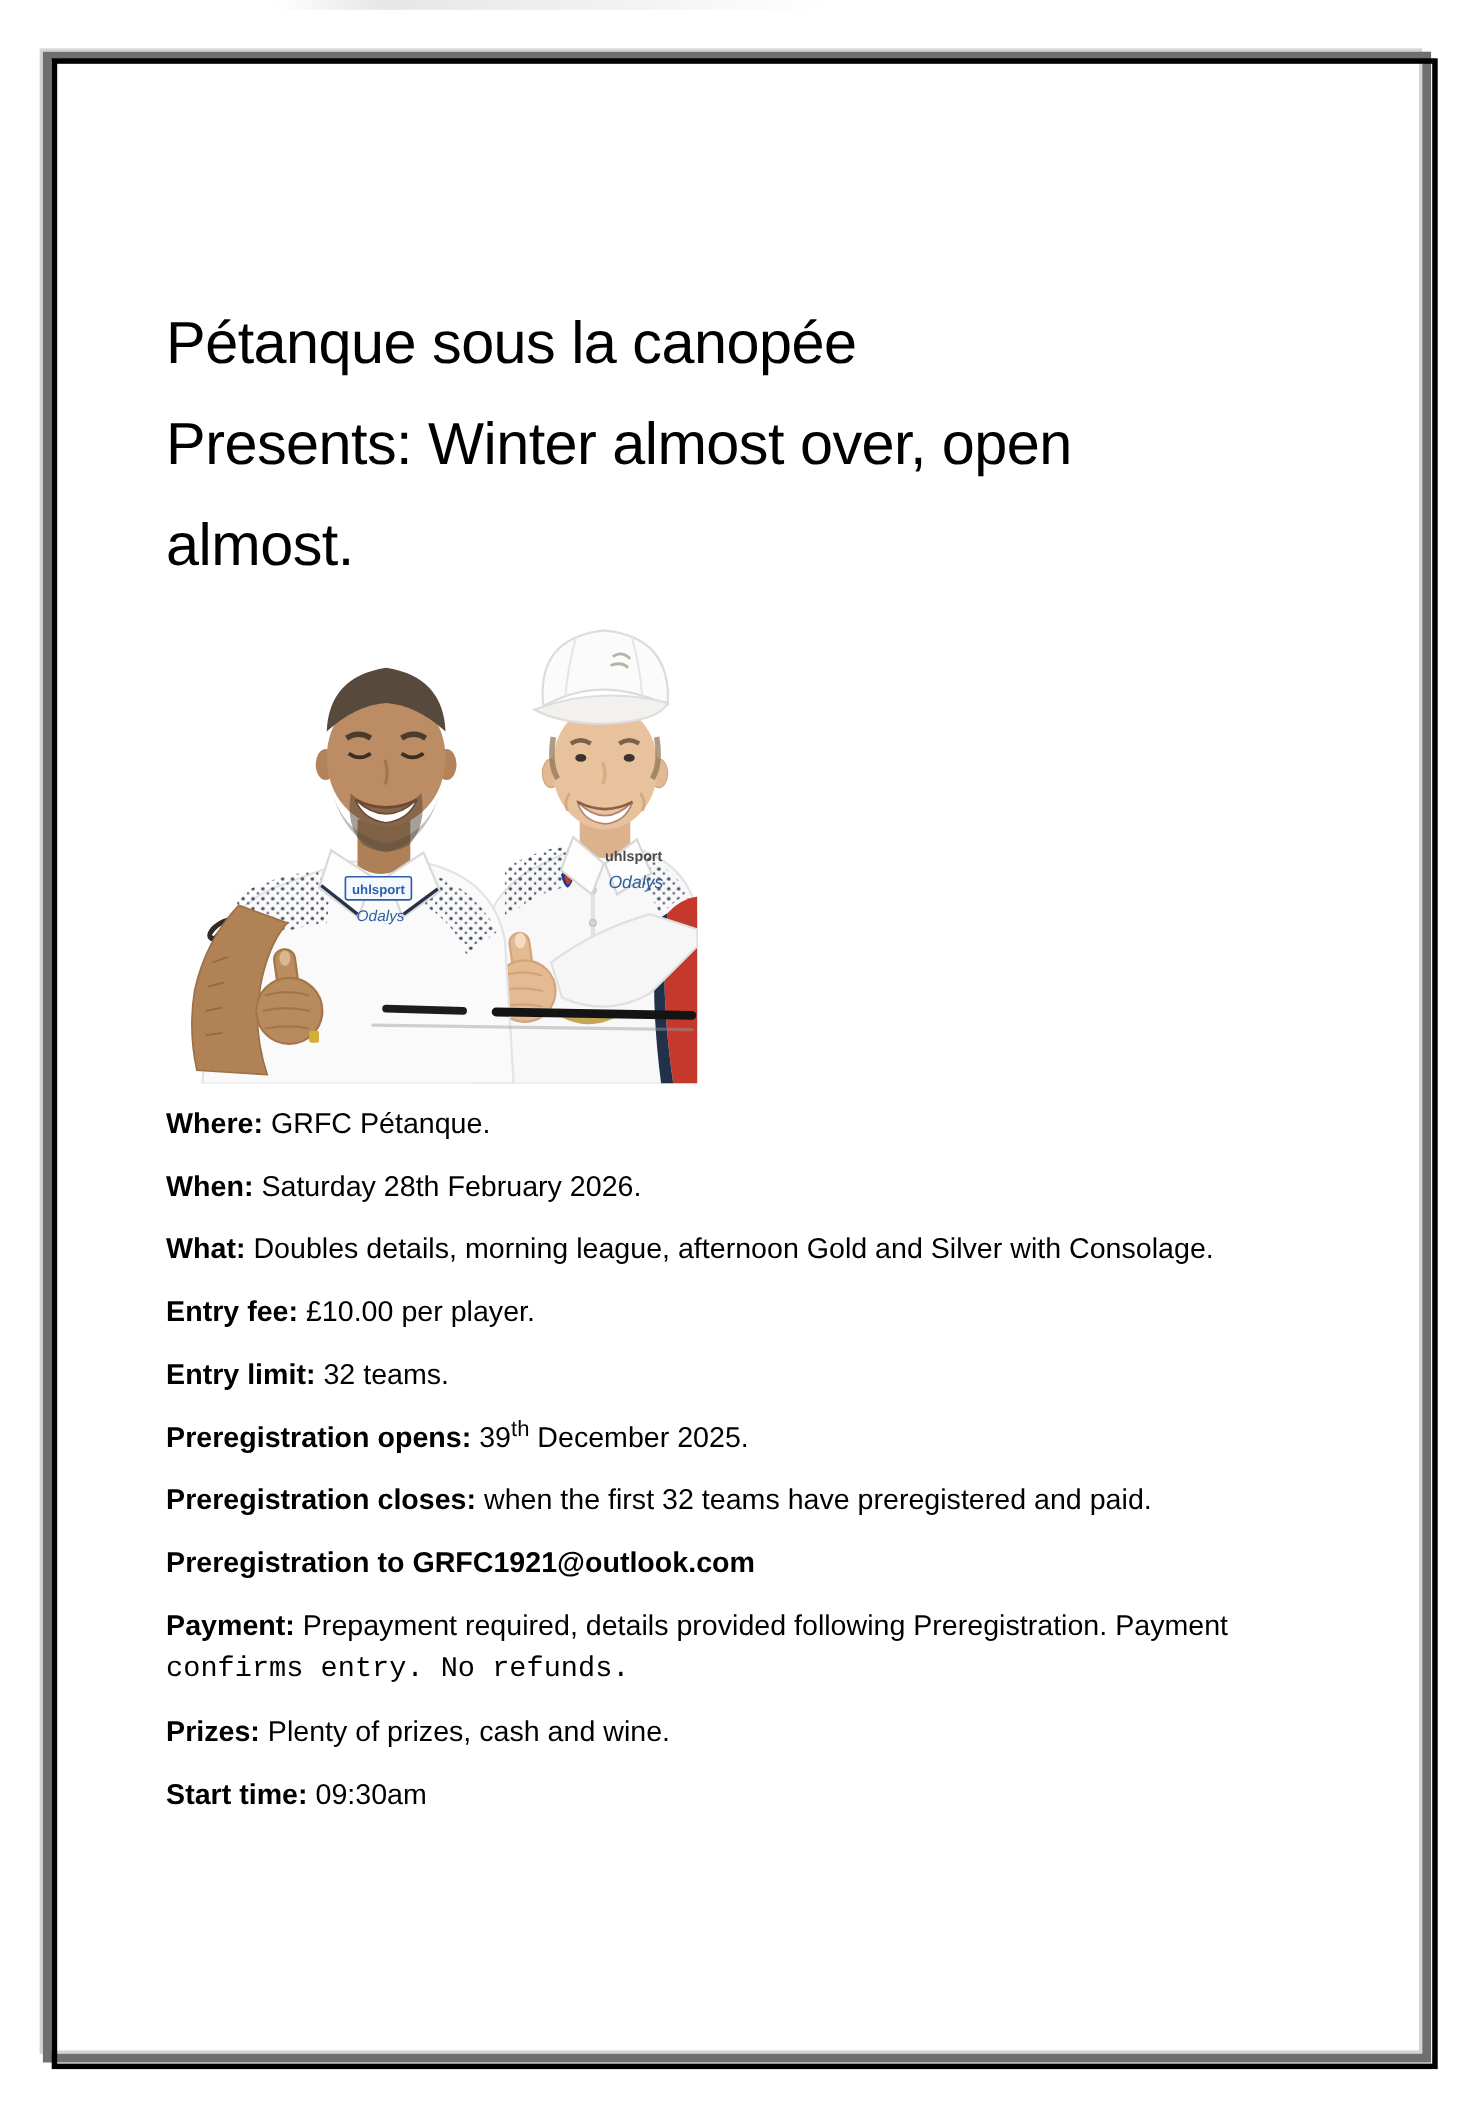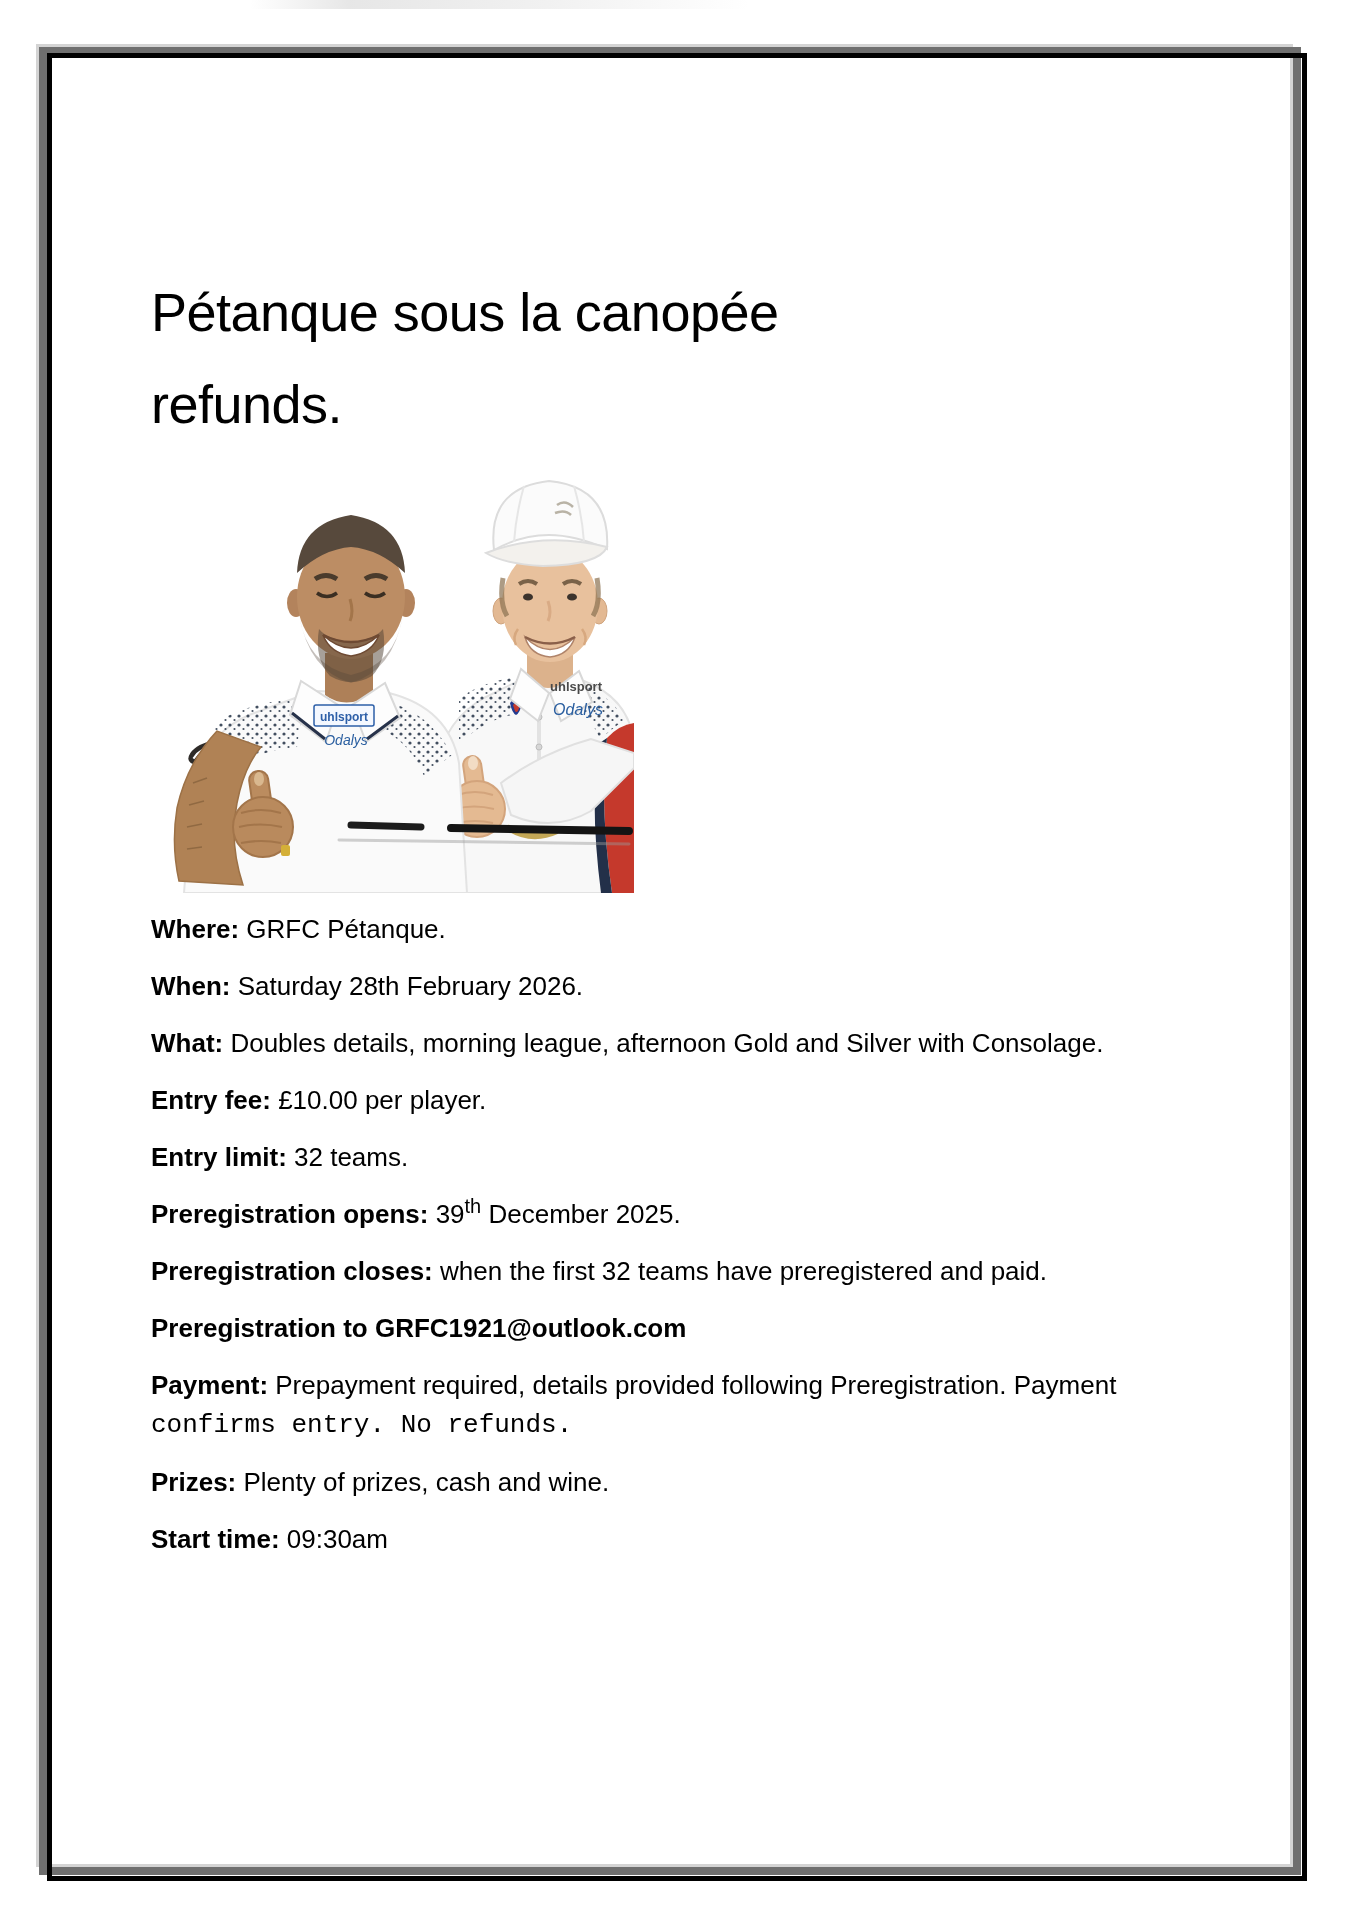--- a/index.html
+++ b/index.html
@@ -37,21 +37,22 @@
 <body>
 
 <div class="scan-artifact"></div>
 
 <div class="page">
 
   <div class="content">
 
     <h1 class="title">
       <span class="title-line">Pétanque sous la canopée</span>
-      <span class="title-line">refunds.</span>
+      <span class="title-line">Presents: Winter almost over, open</span>
+      <span class="title-line">almost.</span>
     </h1>
 
     <div class="photo-wrap">
       <svg width="505" height="440" viewBox="0 0 505 440" xmlns="http://www.w3.org/2000/svg">
         <defs>
           <pattern id="spk" width="9" height="9" patternUnits="userSpaceOnUse">
             <circle cx="2" cy="2" r="1.6" fill="#223044"></circle>
             <circle cx="6.5" cy="6" r="1.1" fill="#223044"></circle>
           </pattern>
         </defs>

